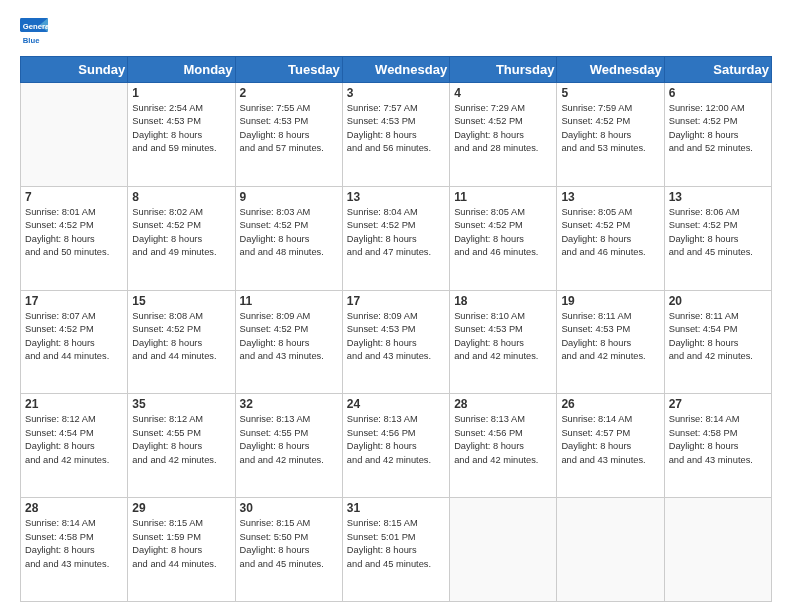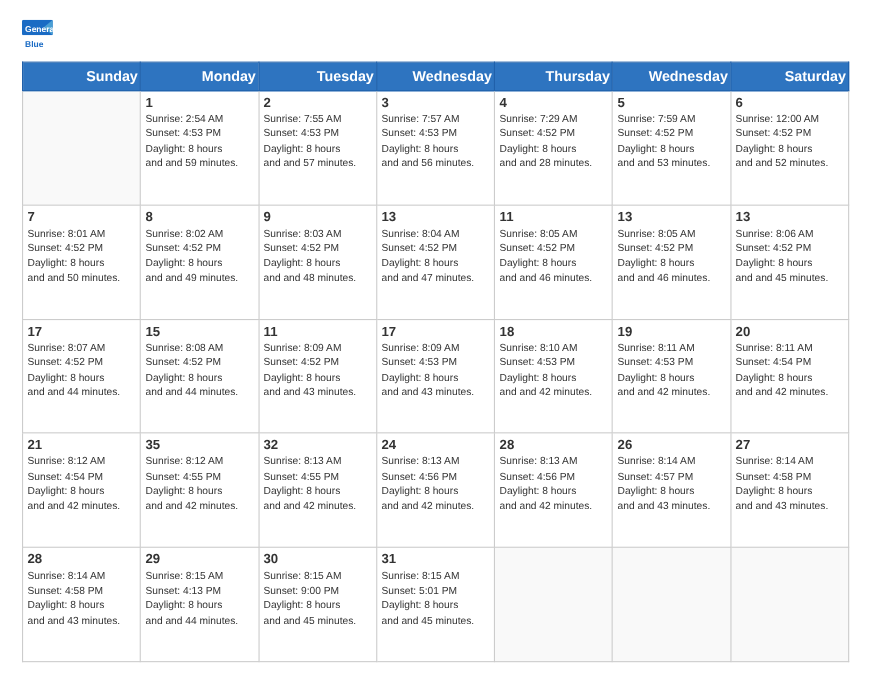--- a/index.html
+++ b/index.html
@@ -319,28 +319,28 @@
           <td>
             <span class="day-num">28</span>
             <span class="cell-line">Sunrise: 8:14 AM</span>
             <span class="cell-line">Sunset: 4:58 PM</span>
             <span class="cell-line">Daylight: 8 hours</span>
             <span class="cell-line">and and 43 minutes.</span>
           </td>
           <td>
             <span class="day-num">29</span>
             <span class="cell-line">Sunrise: 8:15 AM</span>
-            <span class="cell-line">Sunset: 4:13 PM</span>
+            <span class="cell-line">Sunset: 1:59 PM</span>
             <span class="cell-line">Daylight: 8 hours</span>
             <span class="cell-line">and and 44 minutes.</span>
           </td>
           <td>
             <span class="day-num">30</span>
             <span class="cell-line">Sunrise: 8:15 AM</span>
-            <span class="cell-line">Sunset: 9:00 PM</span>
+            <span class="cell-line">Sunset: 5:50 PM</span>
             <span class="cell-line">Daylight: 8 hours</span>
             <span class="cell-line">and and 45 minutes.</span>
           </td>
           <td>
             <span class="day-num">31</span>
             <span class="cell-line">Sunrise: 8:15 AM</span>
             <span class="cell-line">Sunset: 5:01 PM</span>
             <span class="cell-line">Daylight: 8 hours</span>
             <span class="cell-line">and and 45 minutes.</span>
           </td>

